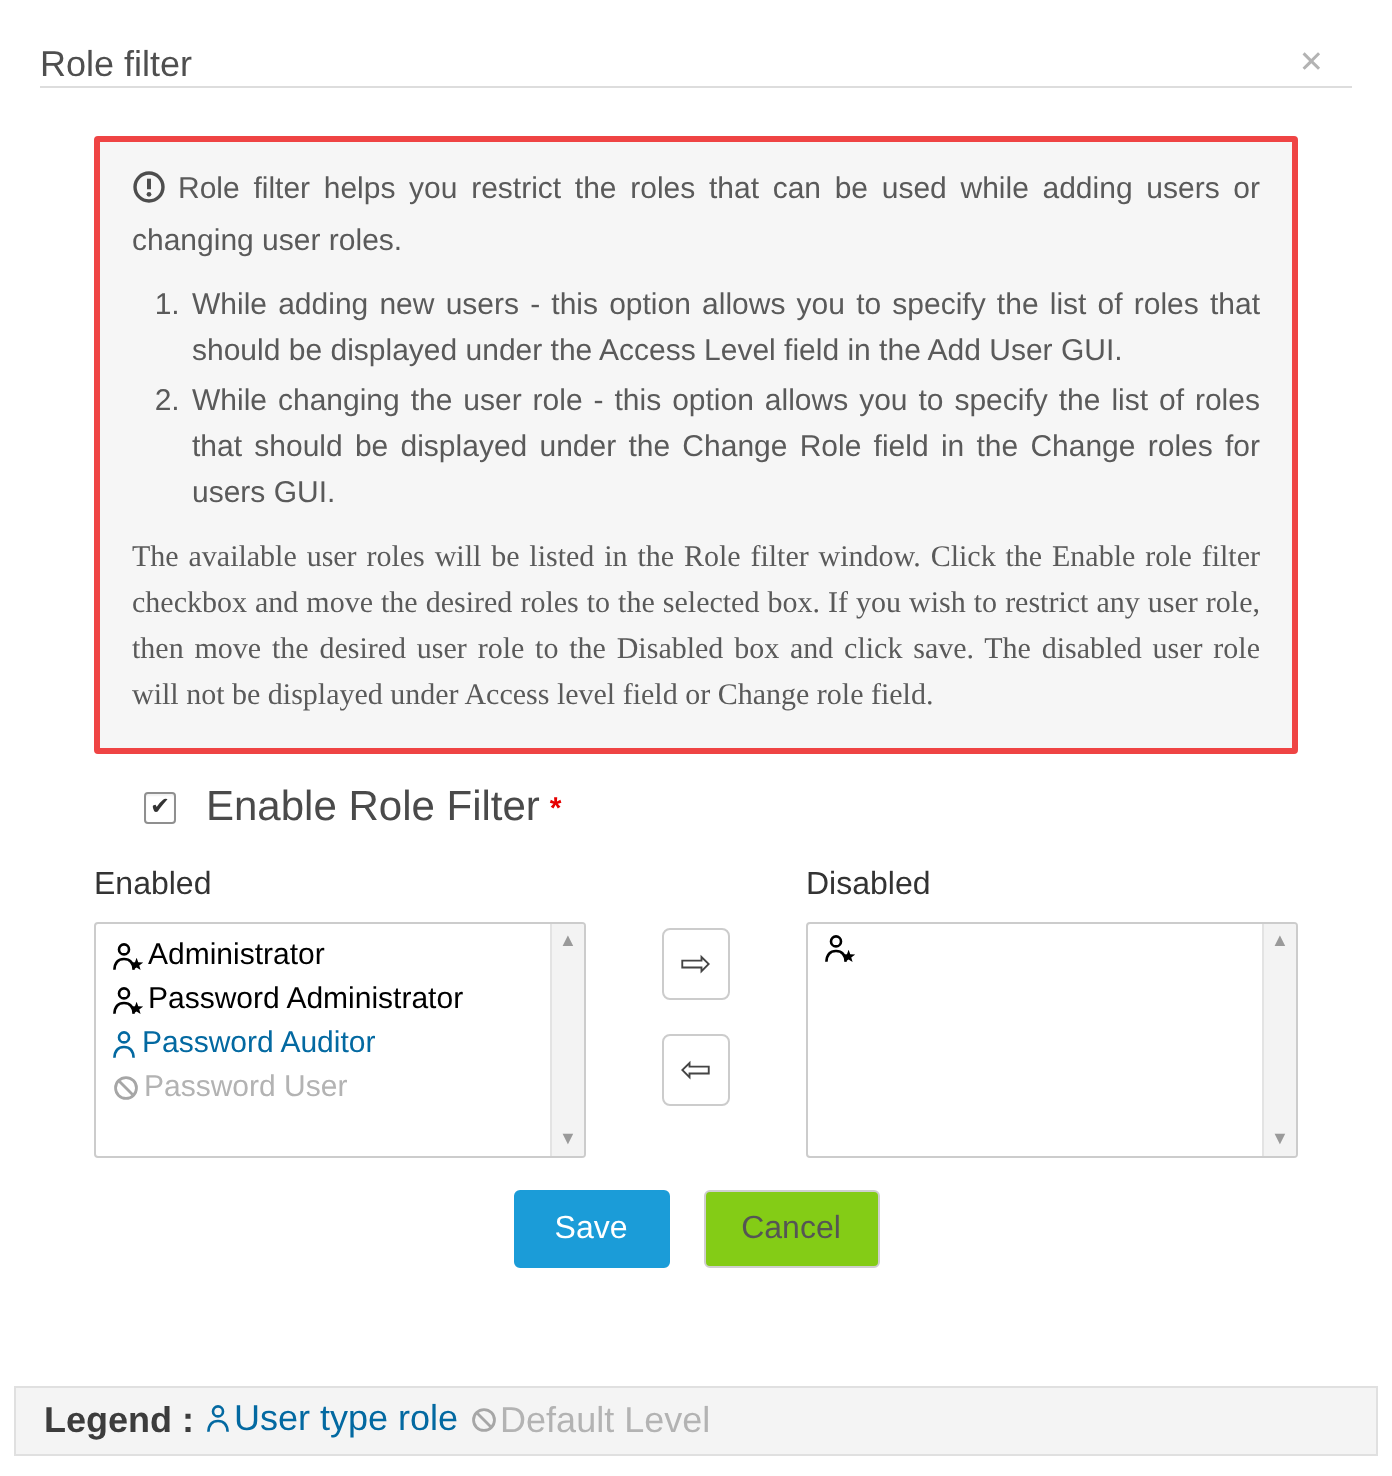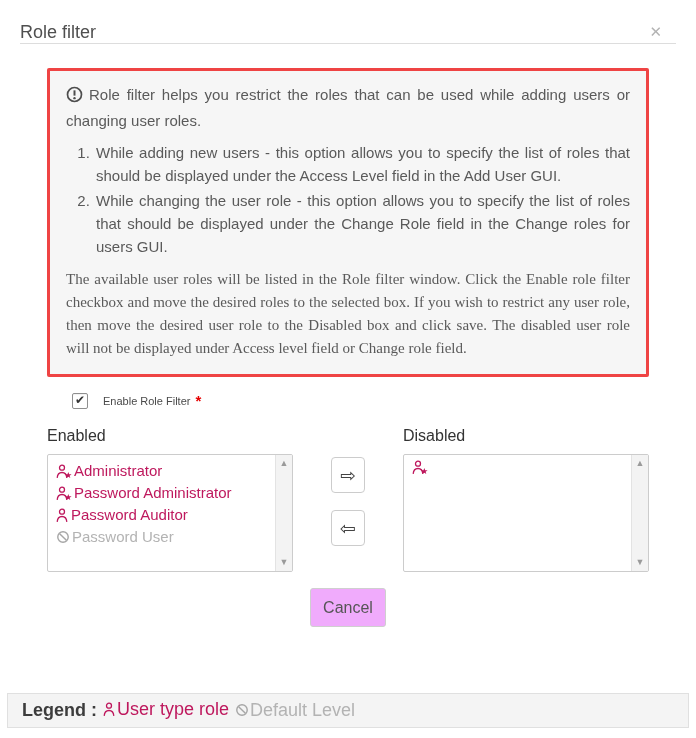--- a/index.html
+++ b/index.html
@@ -24,34 +24,34 @@
   .info-box ol{margin:9px 0 9px 0;padding-left:28px;}
   .info-box ol li{margin:0 0 2px 0;padding-left:2px;}
   .info-footer{margin:10px 0 0 0;font-family:Liberation Serif, serif;}
 
   
   .enable-row{margin-top:15px;padding-left:25px;display:flex;align-items:center;}
   .checkbox{width:14px;height:14px;border:1px solid #8f8f8f;border-radius:2px;background:#fff;
             display:inline-flex;align-items:center;justify-content:center;cursor:pointer;
             box-shadow:inset 0 1px 1px rgba(0,0,0,.06);}
   .check{font-size:12px;color:#333;line-height:1;transform:translateY(-1px);}
-  .enable-label{margin-left:15px;font-size:11px;color:#4a4a4a;cursor:pointer;}
+  .enable-label{margin-left:15px;font-size:21px;color:#4a4a4a;cursor:pointer;}
   .required{color:#e60000;margin-left:5px;font-size:15px;font-weight:bold;}
 
   
   .lists-row{margin-top:18px;display:flex;}
   .list-col{width:284px;}
   .list-heading{font-size:16px;color:#333;margin:0 0 9px 0;font-weight:400;}
   .listbox{position:relative;height:118px;border:1px solid #ccc;border-radius:2px;
            background:#fff;padding:5px 26px 5px 8px;box-sizing:border-box;overflow:hidden;}
   .role-item{display:flex;align-items:center;line-height:22px;font-size:15px;cursor:pointer;
              white-space:nowrap;}
   .role-icon{display:inline-flex;margin-right:2px;flex:none;}
-  .role-admin{color:#be185d;}
-  .role-user{color:#be185d;}
+  .role-admin{color:#000000;}
+  .role-user{color:#0369a1;}
   .role-default{color:#b3b3b3;}
   .role-default .role-icon{color:#a6a6a6;}
 
   .fake-scrollbar{position:absolute;top:0;right:0;bottom:0;width:17px;background:#f3f3f3;
                   border-left:1px solid #e3e3e3;display:flex;flex-direction:column;
                   justify-content:space-between;align-items:center;padding:4px 0;
                   box-sizing:border-box;cursor:default;}
   .sb-arrow{font-size:9px;color:#9a9a9a;line-height:1;cursor:pointer;}
 
   .arrows-col{width:110px;display:flex;flex-direction:column;align-items:center;flex:none;}
@@ -59,21 +59,21 @@
             font-size:19px;color:#444;display:flex;align-items:center;justify-content:center;
             cursor:pointer;padding:0;font-family:"DejaVu Sans",sans-serif;}
   .move-right{margin-top:30px;}
   .move-left{margin-top:17px;}
 
   
   .buttons-row{margin-top:16px;display:flex;justify-content:center;gap:17px;}
   .btn{font-size:16px;border-radius:3px;cursor:pointer;height:39px;
        font-family:"Liberation Sans","DejaVu Sans",sans-serif;}
   .btn-save{width:78px;background:#1b9cd8;border:1px solid #1b9cd8;color:#fff;}
-  .btn-cancel{width:76px;background:#f0abfc;border:1px solid #cfcfcf;color:#555;}
+  .btn-cancel{width:88px;background:#84cc16;border:1px solid #cfcfcf;color:#555;}
 
   
   .legend-bar{position:absolute;left:7px;right:7px;bottom:10px;height:35px;background:#f4f4f4;
               border:1px solid #e0e0e0;display:flex;align-items:center;padding:0 14px;
               box-sizing:border-box;font-size:18px;color:#3c3c3c;}
   .legend-label{font-weight:700;margin-right:6px;}
   .legend-item{display:inline-flex;align-items:center;margin-right:6px;}
   .legend-item .role-icon{margin-right:1px;}
 </style>
 </head>
@@ -183,20 +183,21 @@
             <div class="fake-scrollbar">
             <span class="sb-arrow">▲</span>
             <span class="sb-arrow">▼</span>
           </div>
         </div>
       </div>
 
     </div>
 
     <div class="buttons-row">
+      <button class="btn btn-save">Save</button>
       <button class="btn btn-cancel">Cancel</button>
     </div>
 
   </div>
 
   <div class="legend-bar">
     <span class="legend-label">Legend :</span>
     <span id="legend-items"><span class="legend-item role-user">
           <span class="role-icon">
             <svg width="13" height="15" viewBox="0 0 13 15">

